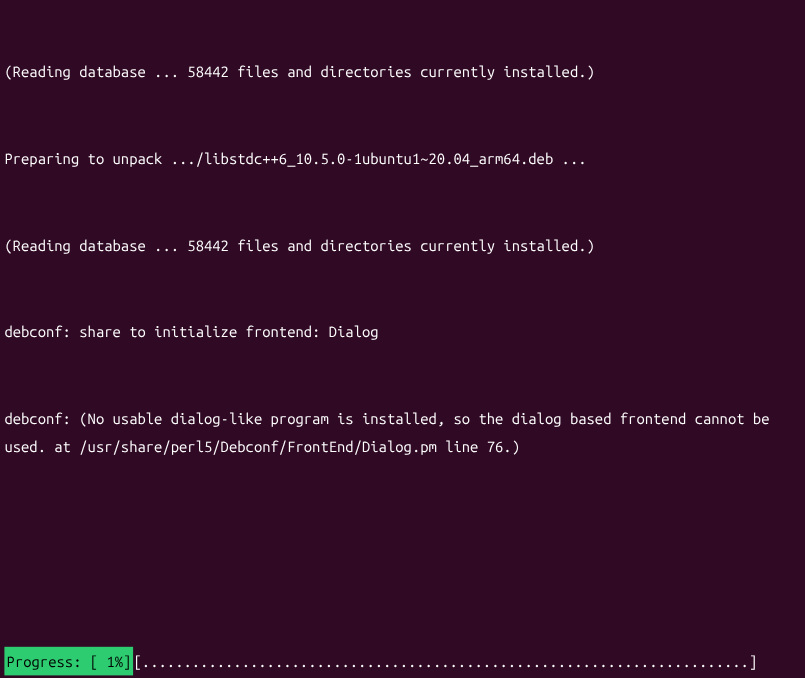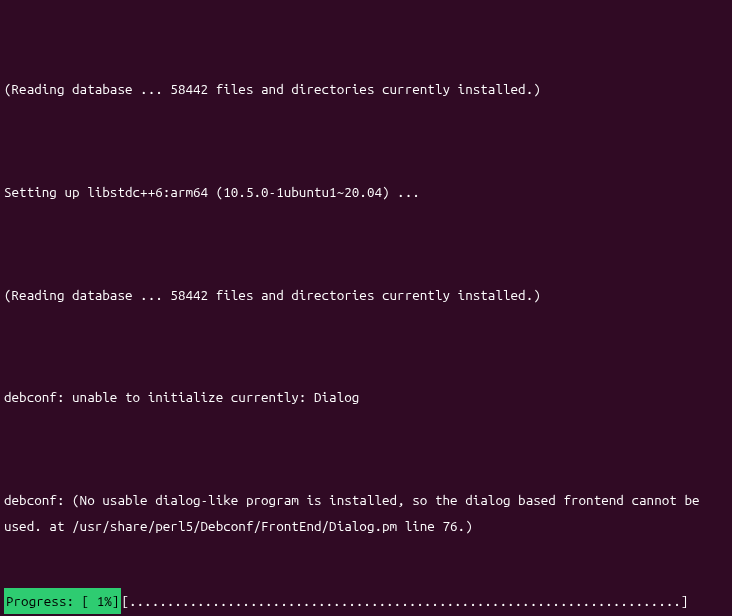--- a/index.html
+++ b/index.html
@@ -18,21 +18,20 @@
       overflow: hidden;
       position: relative;
     }
     .terminal {
       padding: 0 4px;
       white-space: pre-wrap;
       word-wrap: break-word;
     }
     .line {
       display: block;
-      margin-top: 24px;
     }
     .progress-bar {
       position: absolute;
       bottom: 0;
       left: 0;
       right: 0;
       display: flex;
       padding: 0 4px 2px 4px;
       font-family: 'Ubuntu Mono', 'Courier New', monospace;
       font-size: 13.5px;
@@ -48,23 +47,23 @@
       flex: 1;
       overflow: hidden;
       white-space: nowrap;
     }
   </style>
 </head>
 <body>
 
 <div class="terminal">
   <span class="line">(Reading database ... 58442 files and directories currently installed.)</span>
-  <span class="line">Setting up libstdc++6:arm64 (10.5.0-1ubuntu1~20.04) ...</span>
+  <span class="line">Preparing to unpack .../libstdc++6_10.5.0-1ubuntu1~20.04_arm64.deb ...</span>
   <span class="line">(Reading database ... 58442 files and directories currently installed.)</span>
-  <span class="line">debconf: unable to initialize currently: Dialog</span>
+  <span class="line">debconf: share to initialize frontend: Dialog</span>
   <span class="line">debconf: (No usable dialog-like program is installed, so the dialog based frontend cannot be used. at /usr/share/perl5/Debconf/FrontEnd/Dialog.pm line 76.)</span>
   
   
   
   
   
   
   
   
   

